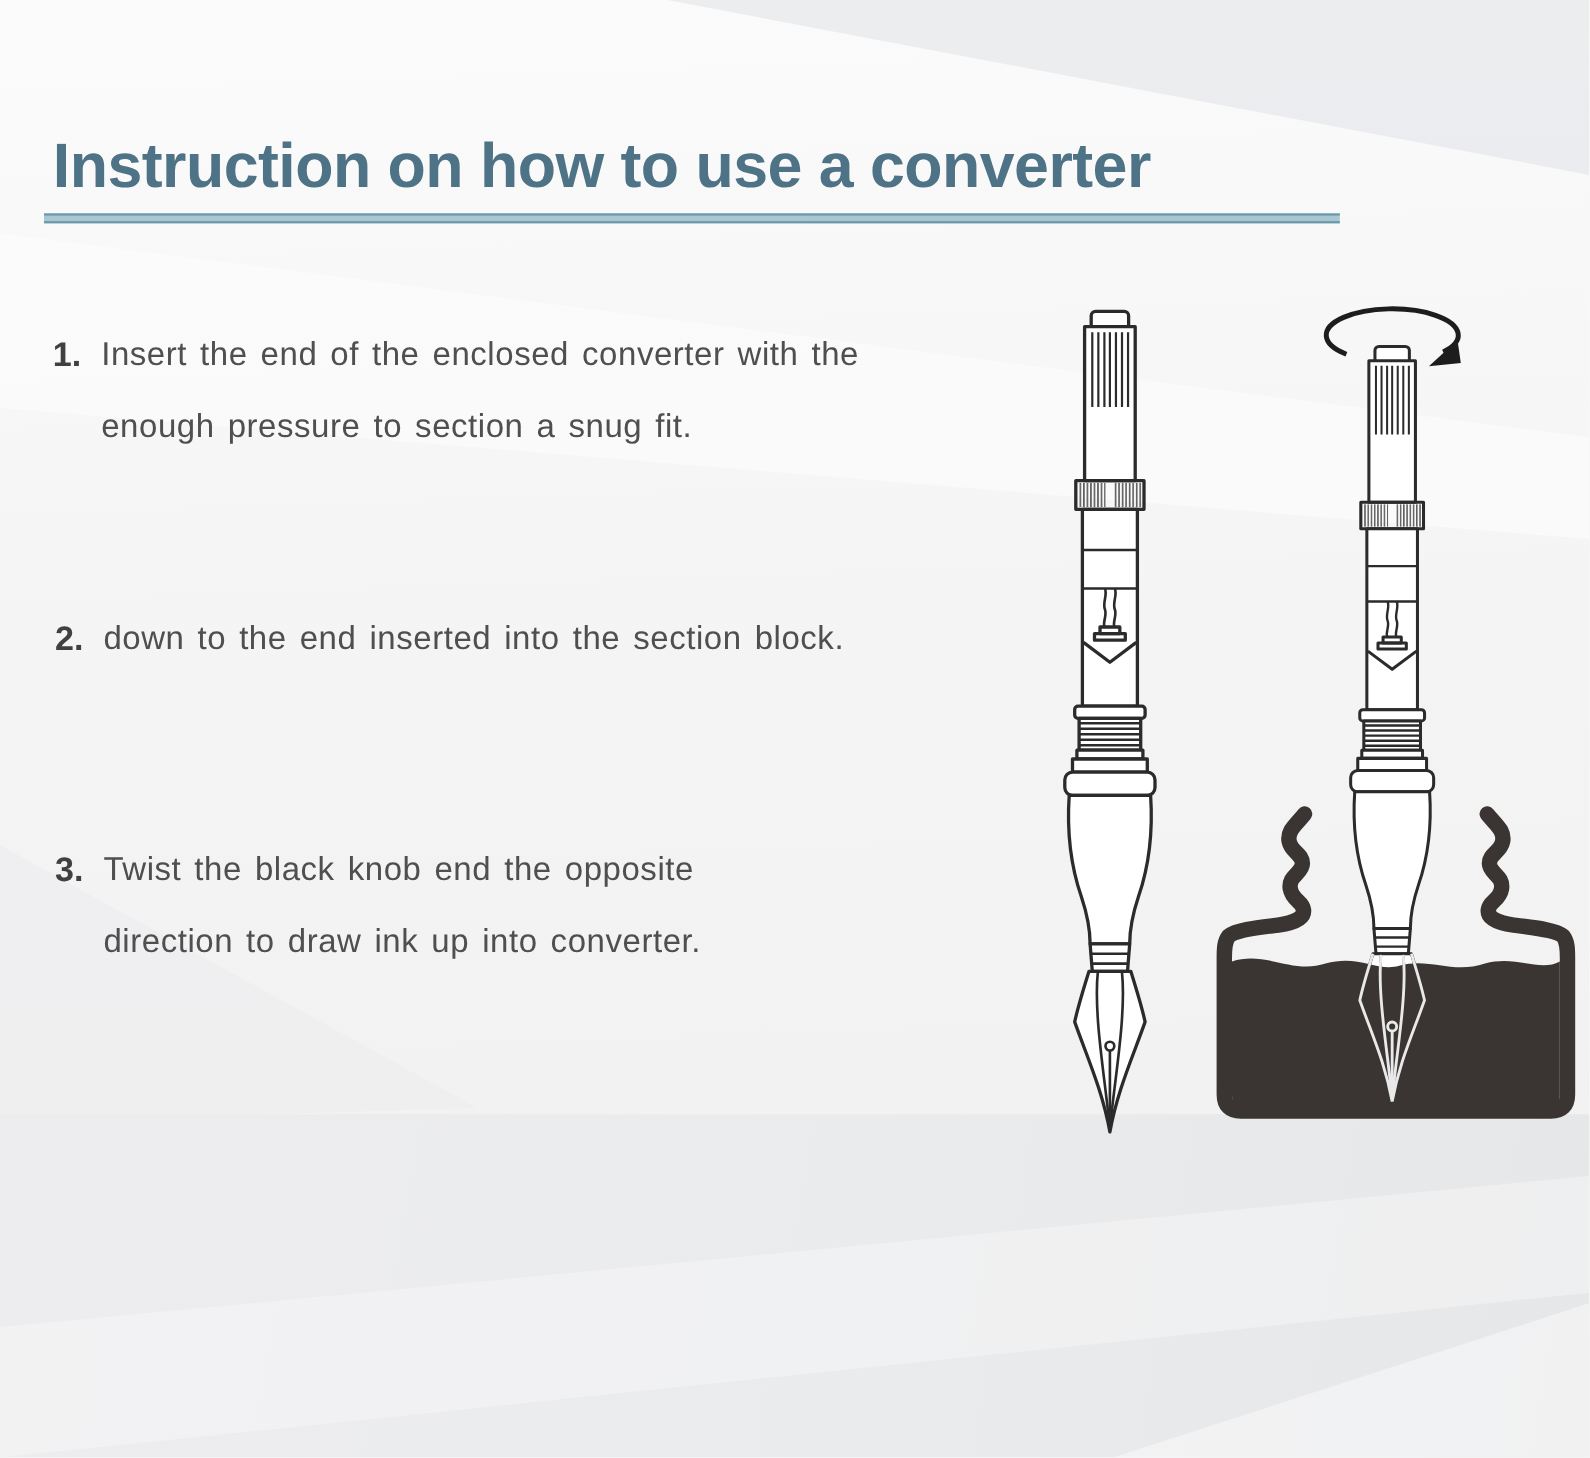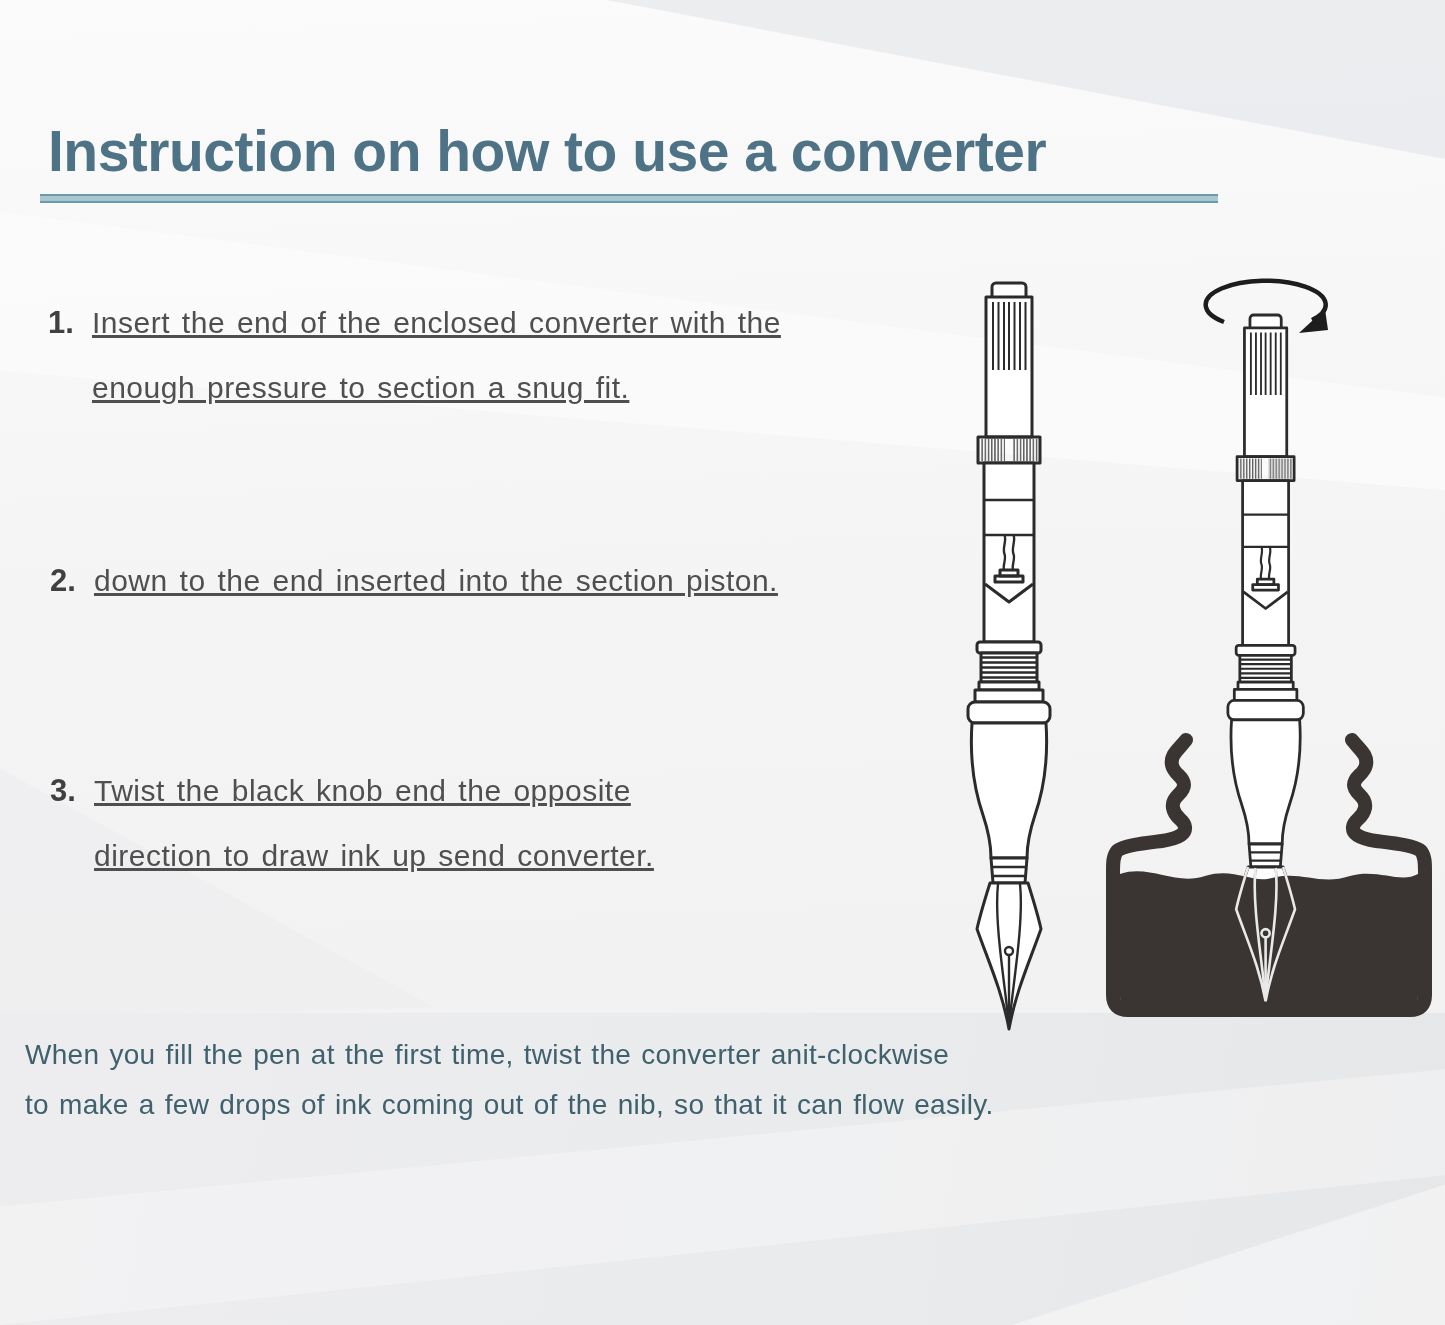--- a/index.html
+++ b/index.html
@@ -36,21 +36,21 @@
     background:var(--rule-fill);
     border-top:2px solid var(--rule-edge);
     border-bottom:2px solid var(--rule-edge);
   }
 
   .step{position:absolute;display:flex;align-items:flex-start;color:var(--text);}
   .step .num{
     flex:0 0 44px;font-size:31px;font-weight:700;color:var(--num);
     line-height:65px;
   }
-  .step .stext{font-size:30px;line-height:65px;letter-spacing:.5px;word-spacing:3px;text-decoration:underline;}
+  .step .stext{font-size:30px;line-height:65px;letter-spacing:.5px;word-spacing:3px;}
   .step1{left:48px;top:290px;}
   .step2{left:50px;top:548px;}
   .step3{left:50px;top:758px;}
 
   .footer{
     position:absolute;left:25px;top:1030px;color:var(--footer);
     font-size:28px;line-height:50px;letter-spacing:.3px;word-spacing:2px;
   }
 
   .diagram{position:absolute;left:0;top:0;width:1445px;height:1325px;}
@@ -84,29 +84,29 @@
     <span class="num">1.</span>
     <div class="stext">
       <div>Insert the end of the enclosed converter with the</div>
       <div>enough pressure to section a snug fit.</div>
     </div>
   </div>
 
   <div class="step step2">
     <span class="num">2.</span>
     <div class="stext">
-      <div>down to the end inserted into the section piston.</div>
+      <div>down to the end inserted into the section block.</div>
     </div>
   </div>
 
   <div class="step step3">
     <span class="num">3.</span>
     <div class="stext">
       <div>Twist the black knob end the opposite</div>
-      <div>direction to draw ink up send converter.</div>
+      <div>direction to draw ink up into converter.</div>
     </div>
   </div>
 
   <svg class="diagram" viewBox="0 0 1445 1325" aria-hidden="true">
     <defs>
       <pattern id="knurl" width="3.2" height="6" patternUnits="userSpaceOnUse">
         <rect width="1.5" height="6" fill="#5f5f5f"></rect>
       </pattern>
       <g id="pen-shape">
 
@@ -197,18 +197,14 @@
       <circle class="white-nib" cx="1265.6" cy="933.2" r="4.1"></circle>
       <path class="white-nib" d="M1265.6 936.9 L1265.6 996.7"></path>
     </g>
 
     <g>
       <path class="rot" d="M1224 322 A60 24 0 1 1 1312 320"></path>
       <polygon class="rot-head" points="1299,333 1325,309 1328,330"></polygon>
     </g>
   </svg>
 
-  <div class="footer">
-    <div>When you fill the pen at the first time, twist the converter anit-clockwise</div>
-    <div>to make a few drops of ink coming out of the nib, so that it can flow easily.</div>
-  </div>
 
 </div>
 
 </body></html>

